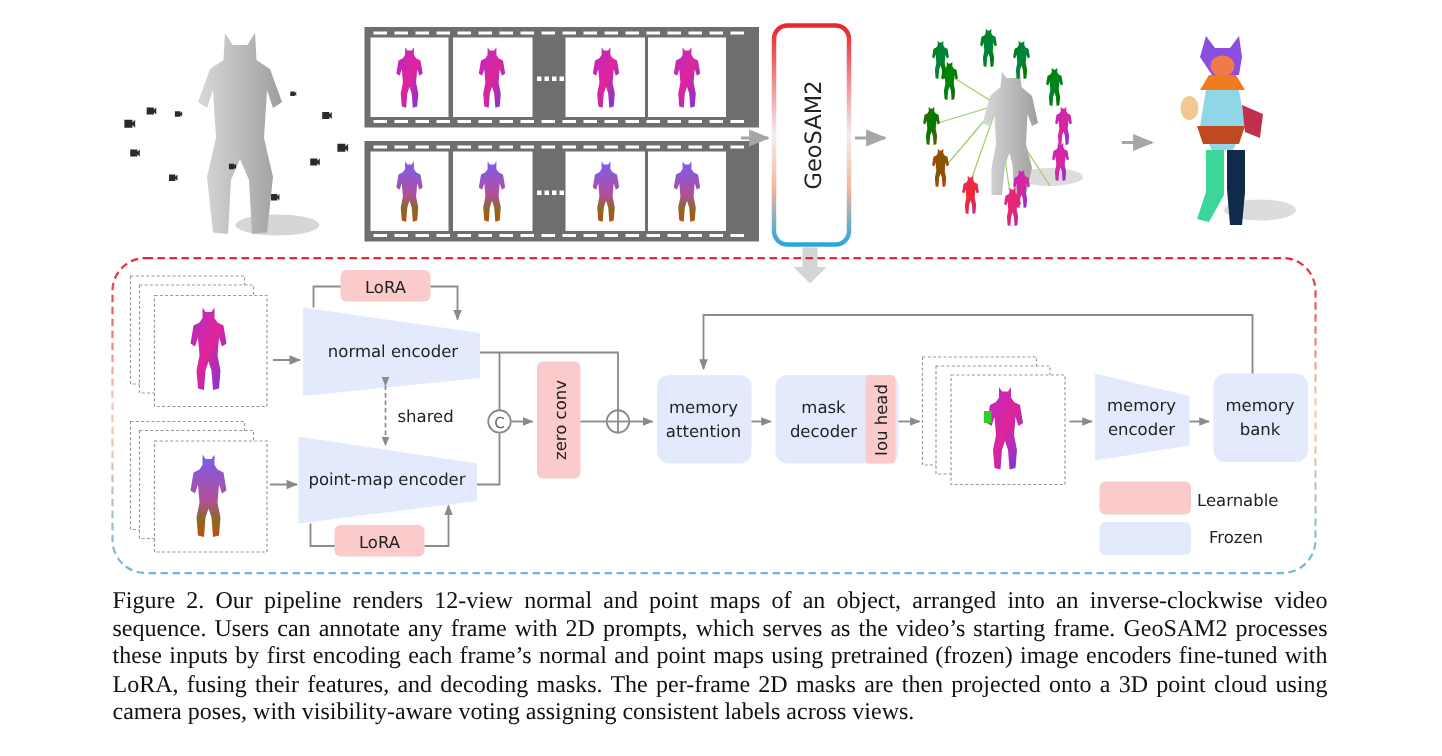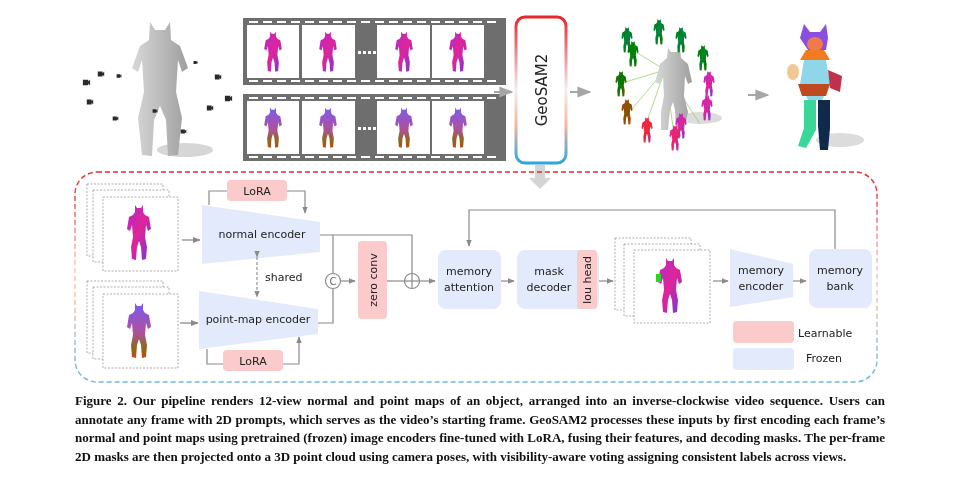--- a/index.html
+++ b/index.html
@@ -1,19 +1,19 @@
 <!DOCTYPE html>
 <html><head>
 <meta charset="utf-8">
 <style>
   html,body{margin:0;padding:0;background:#fff;}
   body{width:961px;height:504px;position:relative;overflow:hidden;font-family:"DejaVu Sans",sans-serif;}
   .abs{position:absolute;}
   svg text{font-family:"DejaVu Sans",sans-serif;}
-  .caption{position:absolute;left:75px;top:392px;width:810px;font-family:"Liberation Serif",serif;font-size:13px;line-height:18.6px;color:#111;text-align:justify;font-weight:bold;}
+  .caption{position:absolute;left:75px;top:392px;width:810px;font-family:"Liberation Serif",serif;font-size:16px;line-height:18.6px;color:#111;text-align:justify;}
 </style>
 </head>
 <body>
 
 <svg class="abs" style="left:0;top:0" width="961" height="392" viewBox="0 0 961 392">
   <defs>
     <linearGradient id="gsGrad" x1="0" y1="0" x2="0" y2="1">
       <stop offset="0" stop-color="#e8262b"></stop>
       <stop offset="0.5" stop-color="#f2eef0"></stop>
       <stop offset="0.75" stop-color="#f3b49a"></stop>

